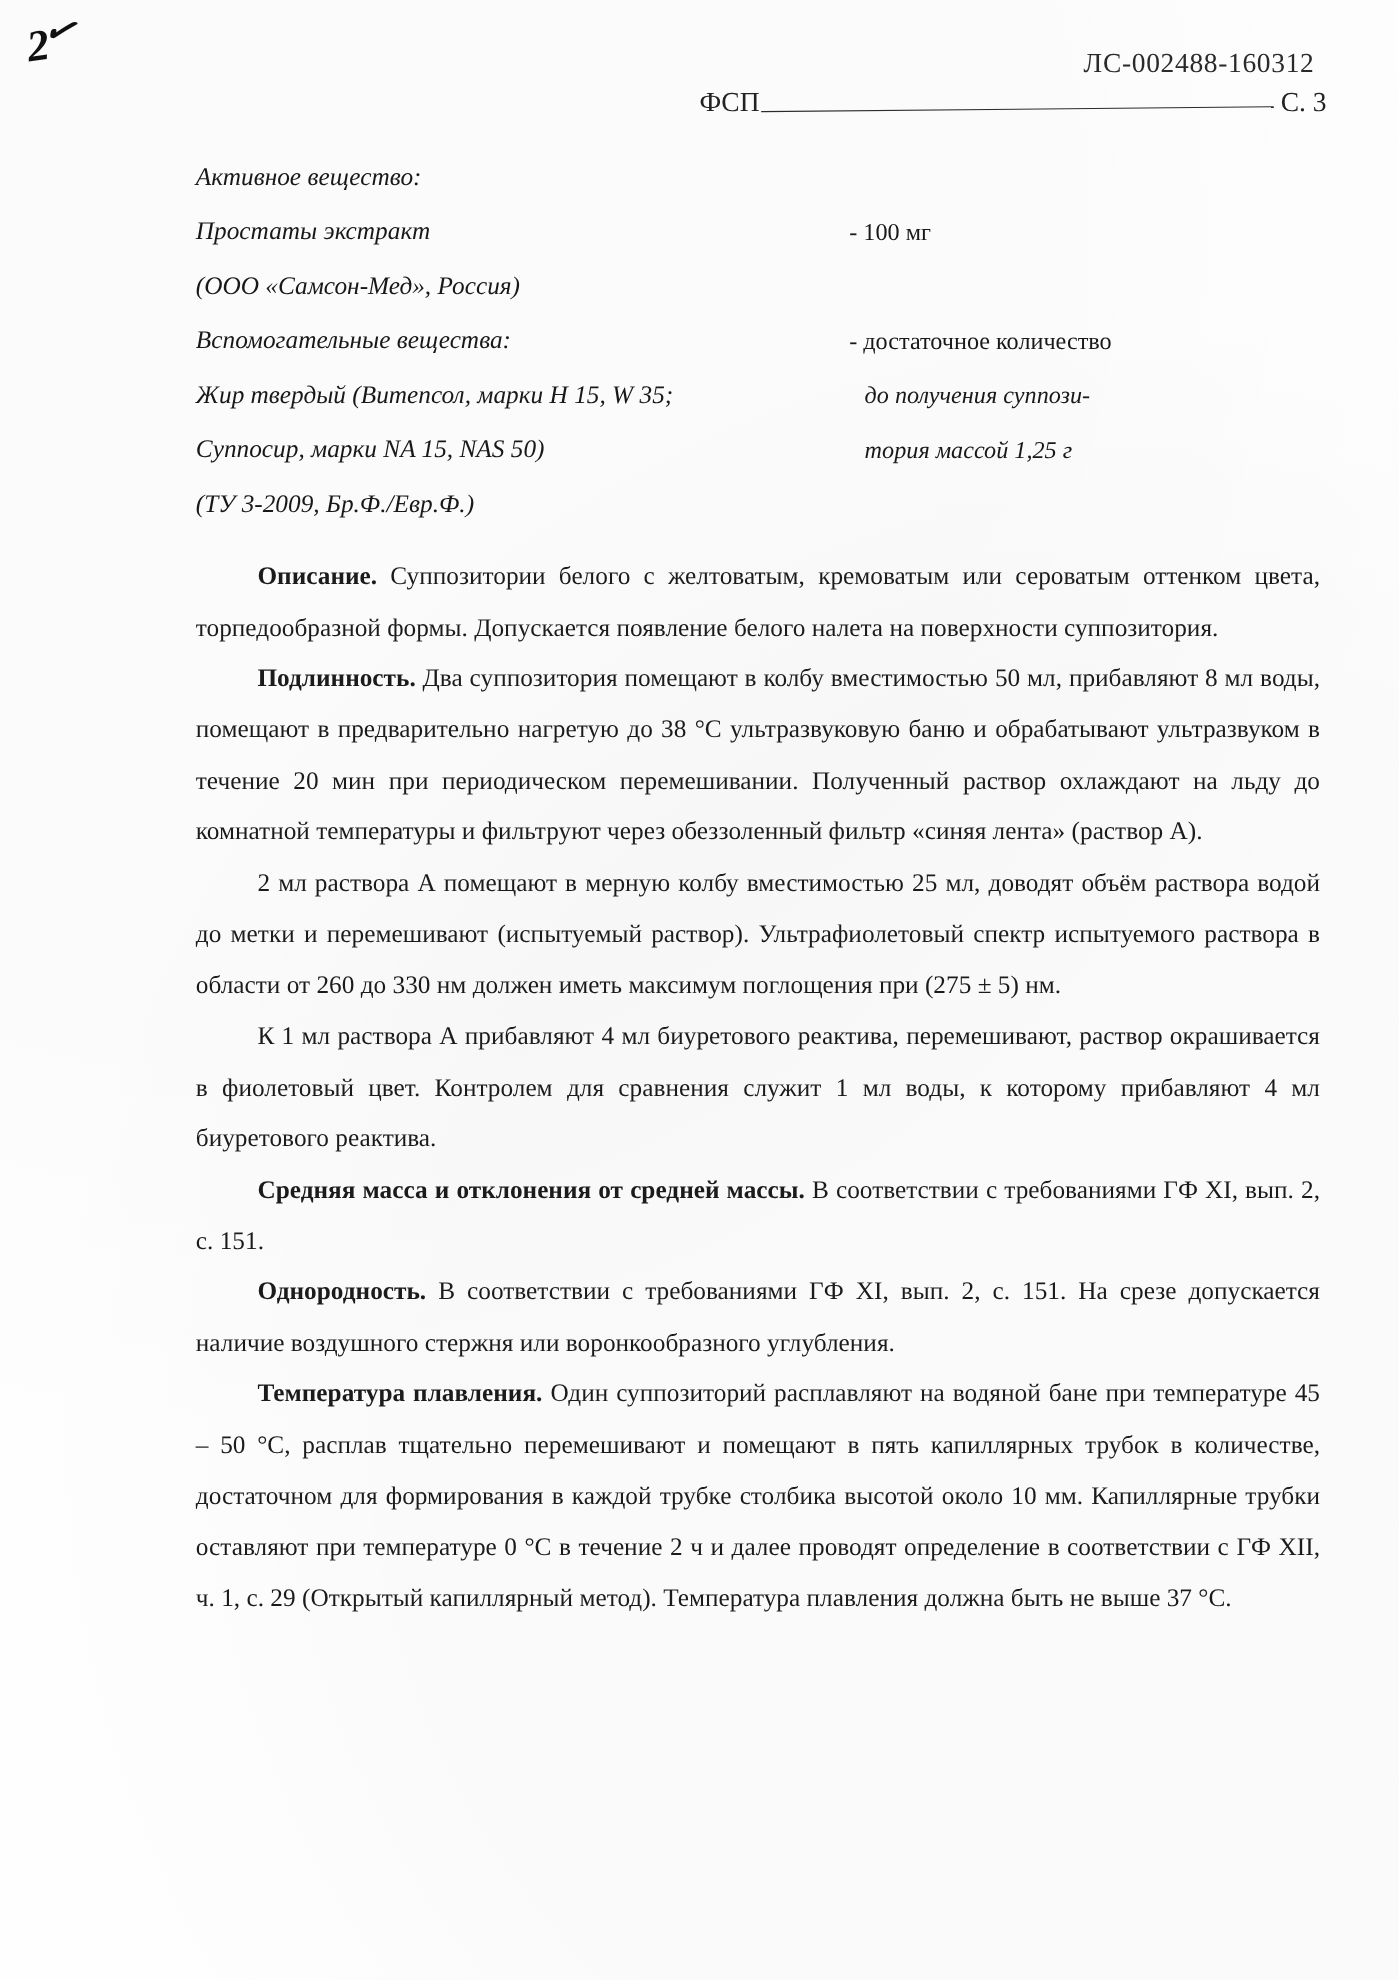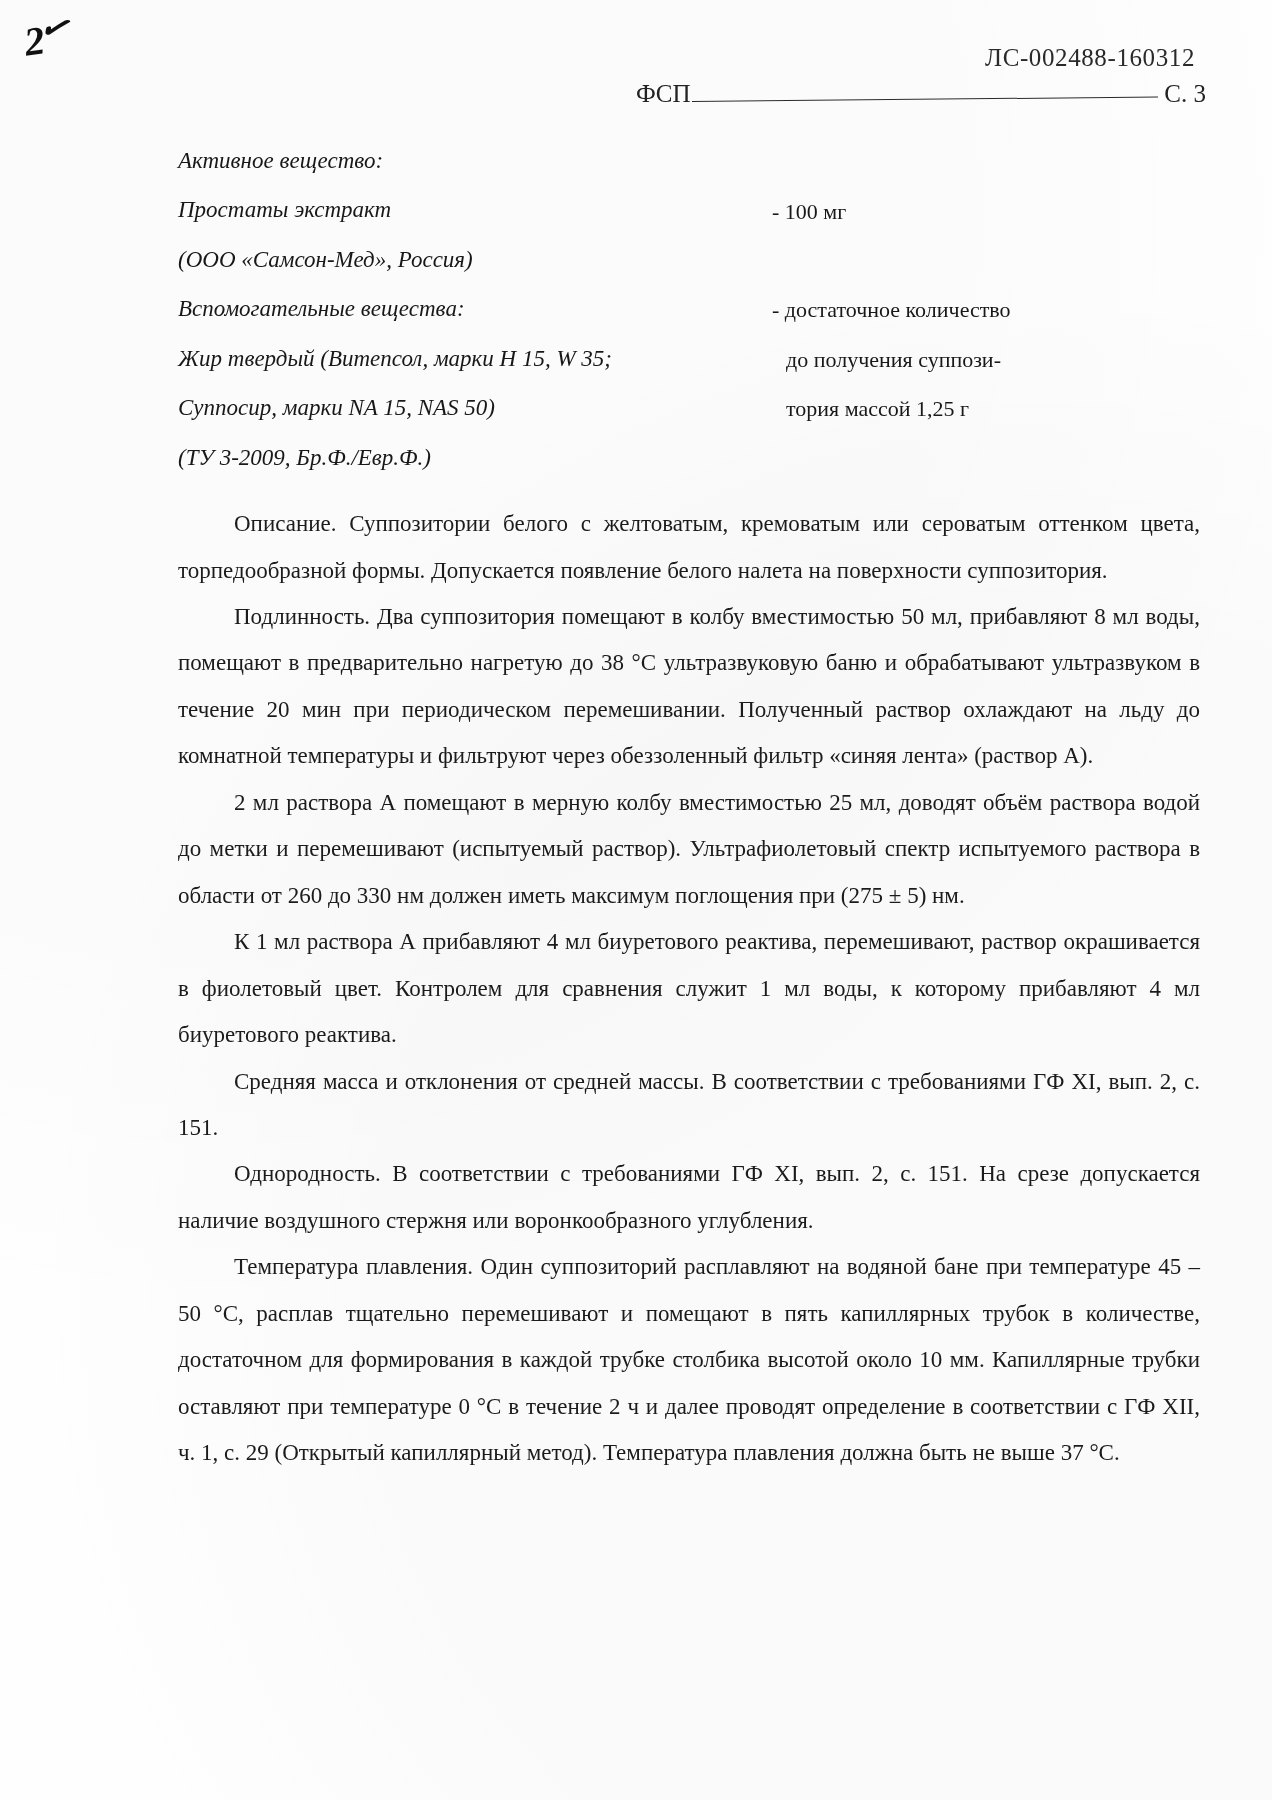--- a/index.html
+++ b/index.html
@@ -91,56 +91,56 @@
     font-weight: 700;
     font-size: 24px;
     margin: 0 0 26px 52px;
     letter-spacing: 0.2px;
   }
   .comp-grid {
     position: relative;
   }
   .comp-row {
     display: flex;
-    align-items: flex-end;
+    align-items: center;
     margin-bottom: 23px;
   }
   .comp-left {
     width: 586px;
     font-size: 23px;
     line-height: 1.15;
     white-space: nowrap;
     font-style: italic;
   }
   .comp-left.ital {
     font-style: italic;
   }
   .comp-right {
     font-size: 22px;
     line-height: 1.15;
     white-space: nowrap;
     padding-left: 8px;
   }
-  .comp-right.shift { padding-left: 22px; }
+  .comp-right.shift { padding-left: 22px; font-style: italic; }
 
   
   .prose {
     margin-top: 30px;
     font-size: 23px;
     line-height: 2.02;
     text-align: justify;
     text-justify: inter-word;
     color: #1e1e1e;
   }
   .prose p {
     margin: 0 0 0 0;
     text-indent: 56px;
   }
   .prose p + p { margin-top: 0; }
-  .prose b { font-weight: 400; }
+  .prose b { font-weight: 700; }
 
   
   .content { filter: contrast(1.03); }
 </style>
 </head>
 <body>
 
 <div class="page">
 
   <div class="hand-mark">

